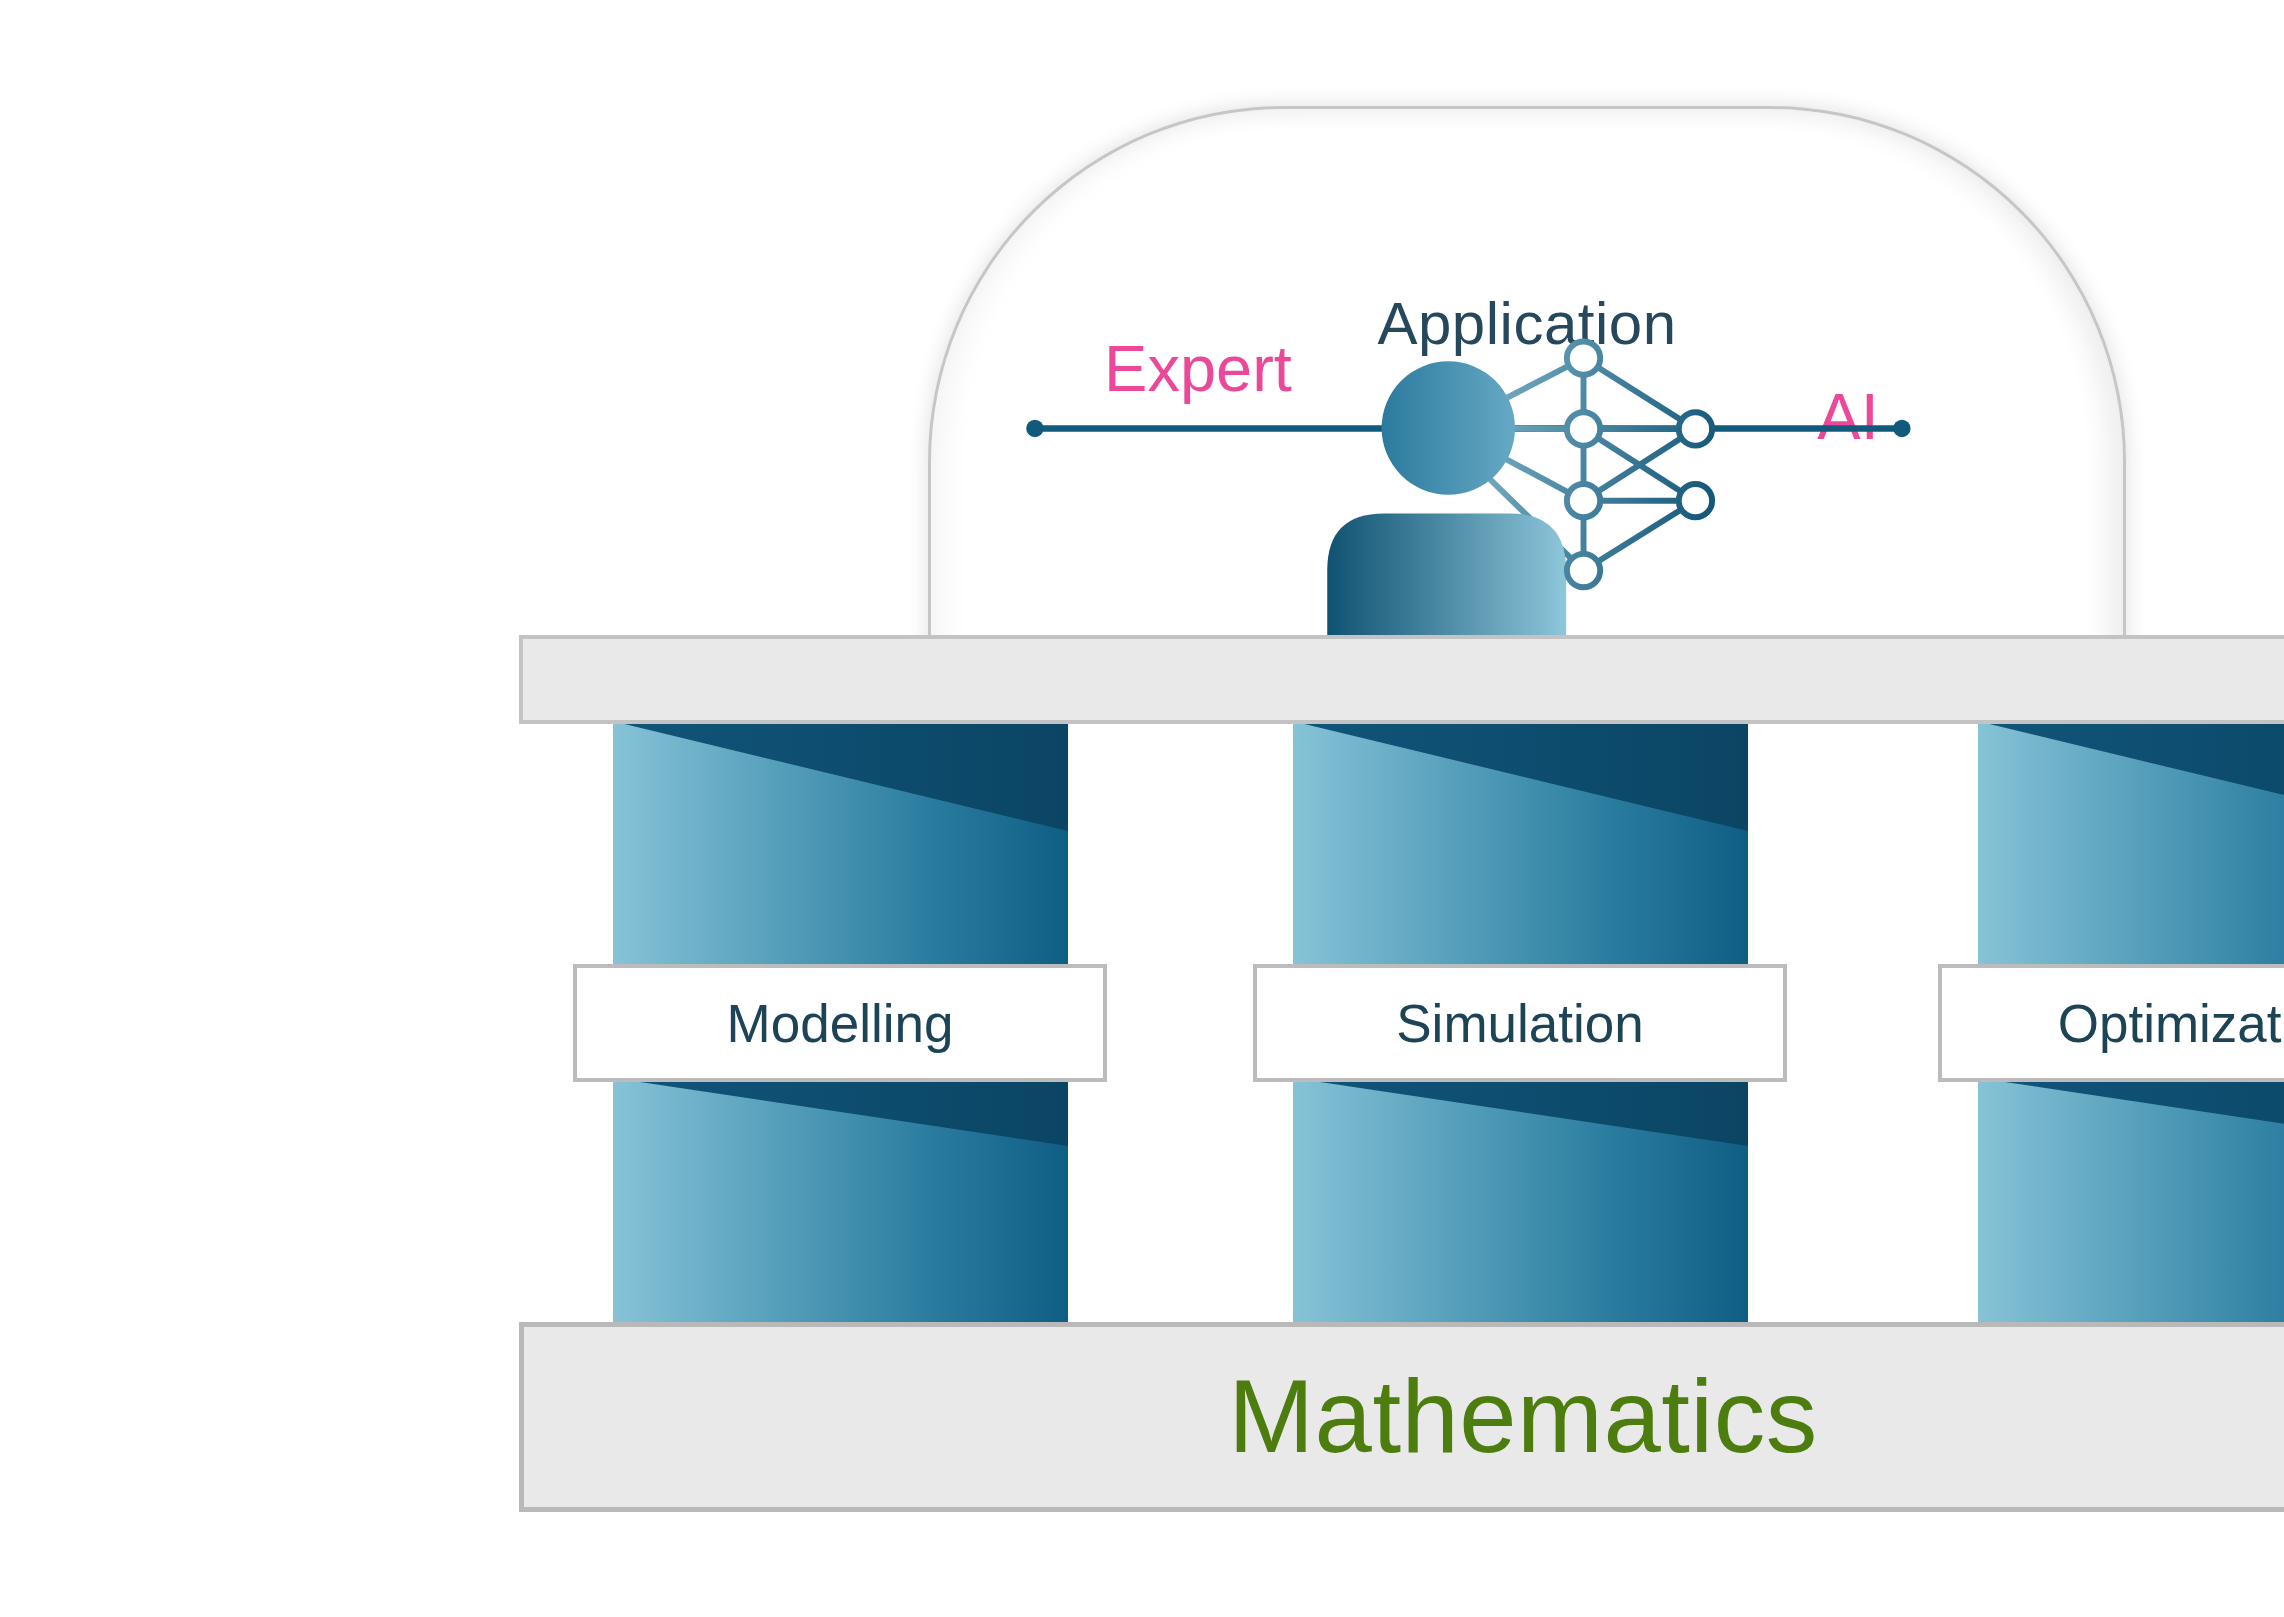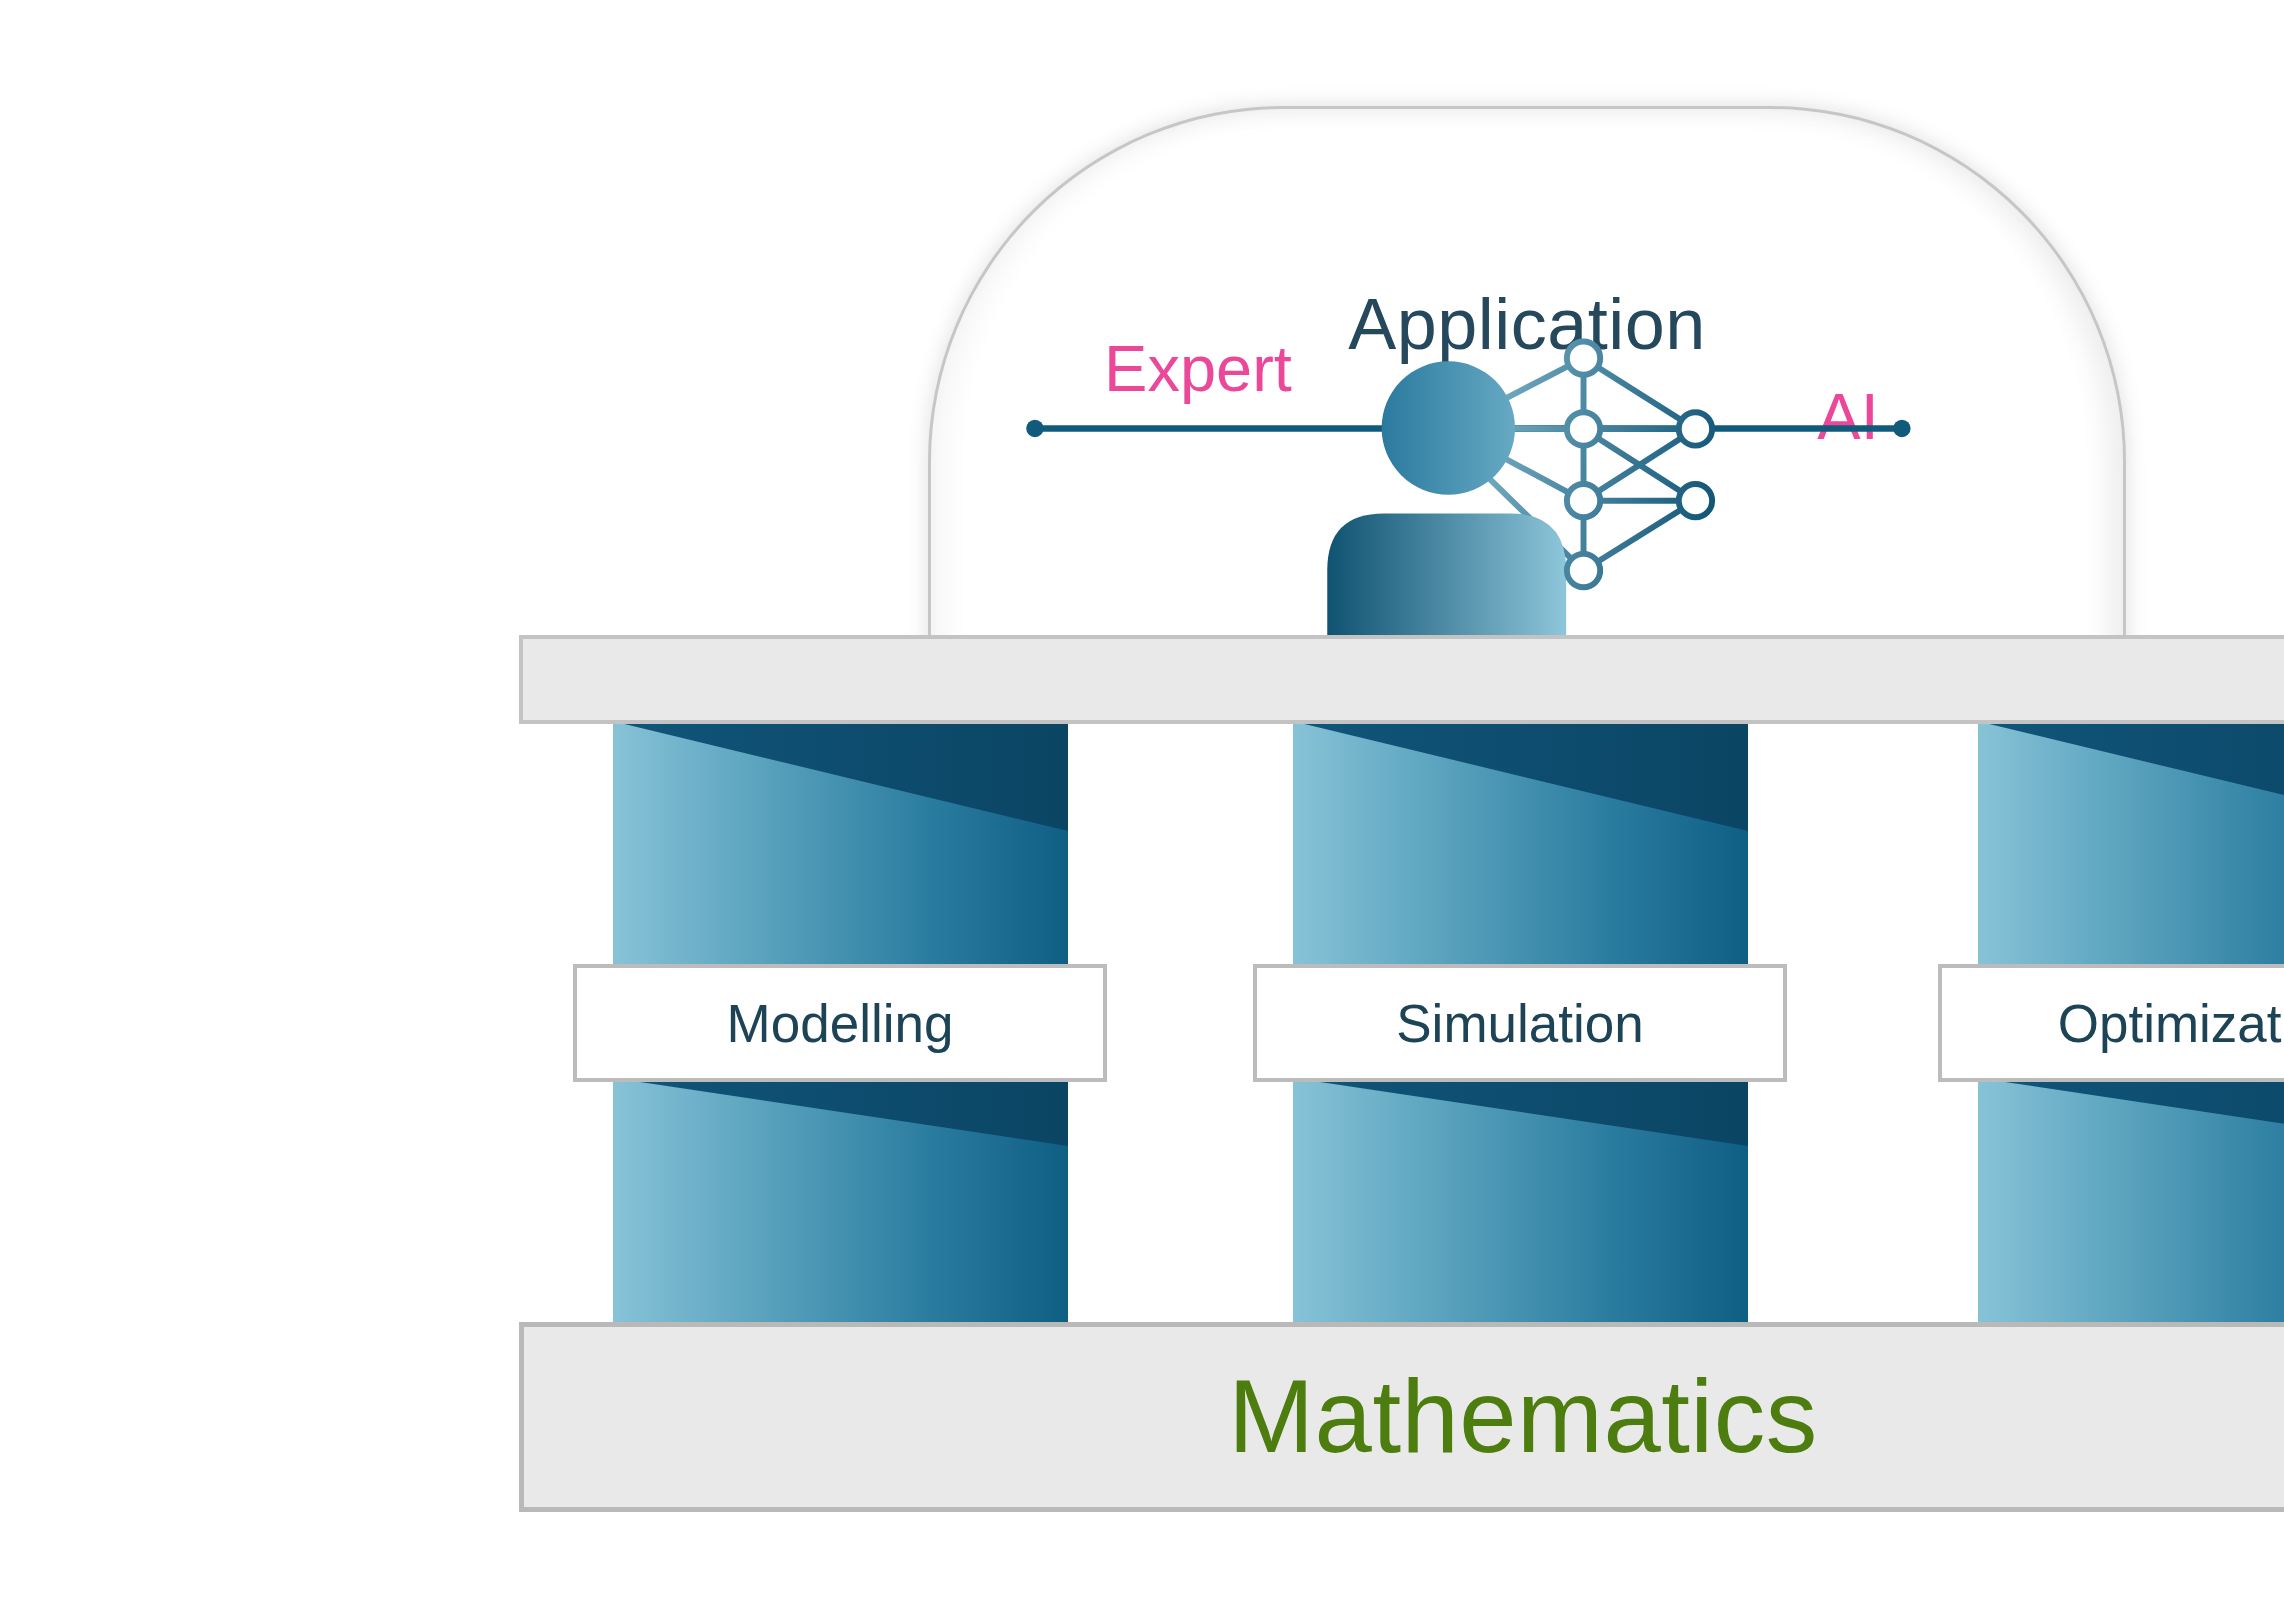--- a/index.html
+++ b/index.html
@@ -30,21 +30,21 @@
     box-shadow: 0 0 21px rgba(0,0,0,0.13),
                 inset -15.5px 0 27px rgba(0,0,0,0.07),
                 inset 15.5px 0 27px rgba(0,0,0,0.04);
   }
   .dome-title {
     position: absolute;
     left: 0;
     right: 0;
     top: 151px;
     text-align: center;
-    font-size: 72px;
+    font-size: 60px;
     line-height: 128px;
     color: #26485c;
     letter-spacing: 0.5px;
     white-space: nowrap;
   }
 
   
   .side-label {
     position: absolute;
     top: 325px;

